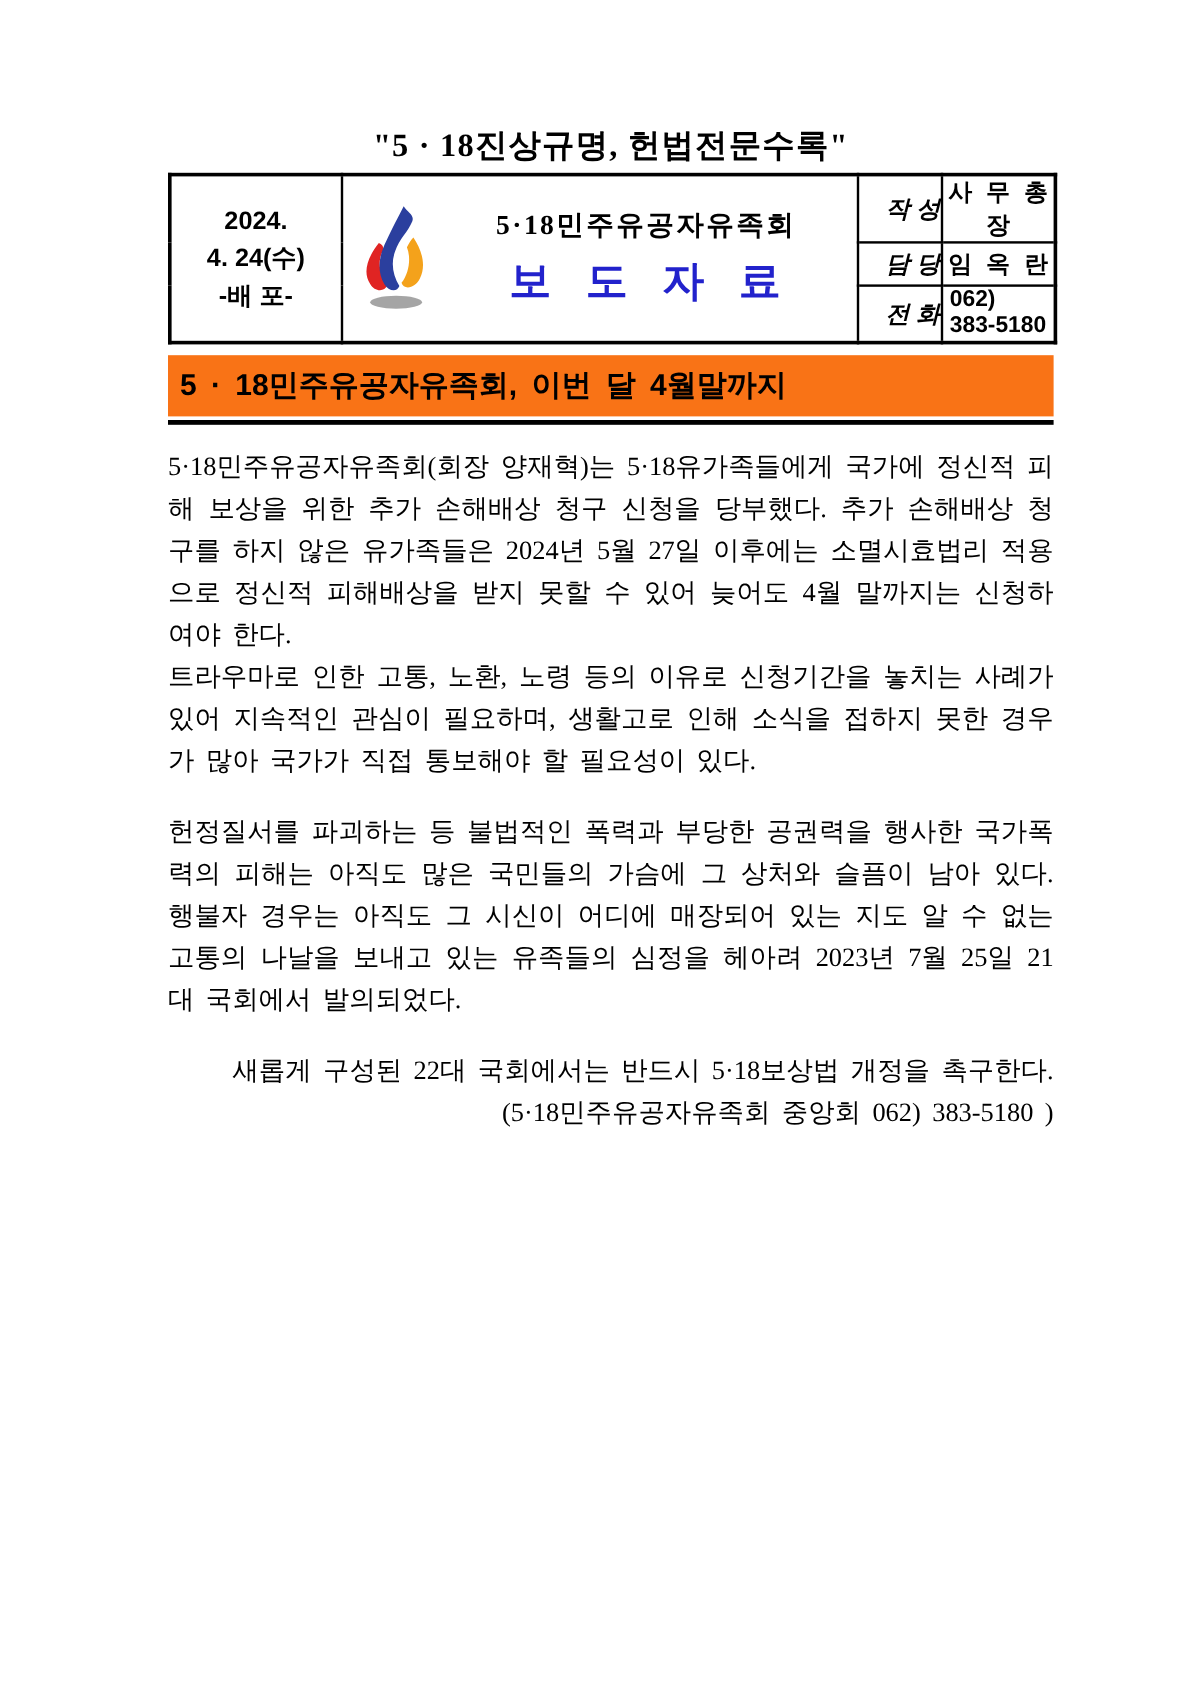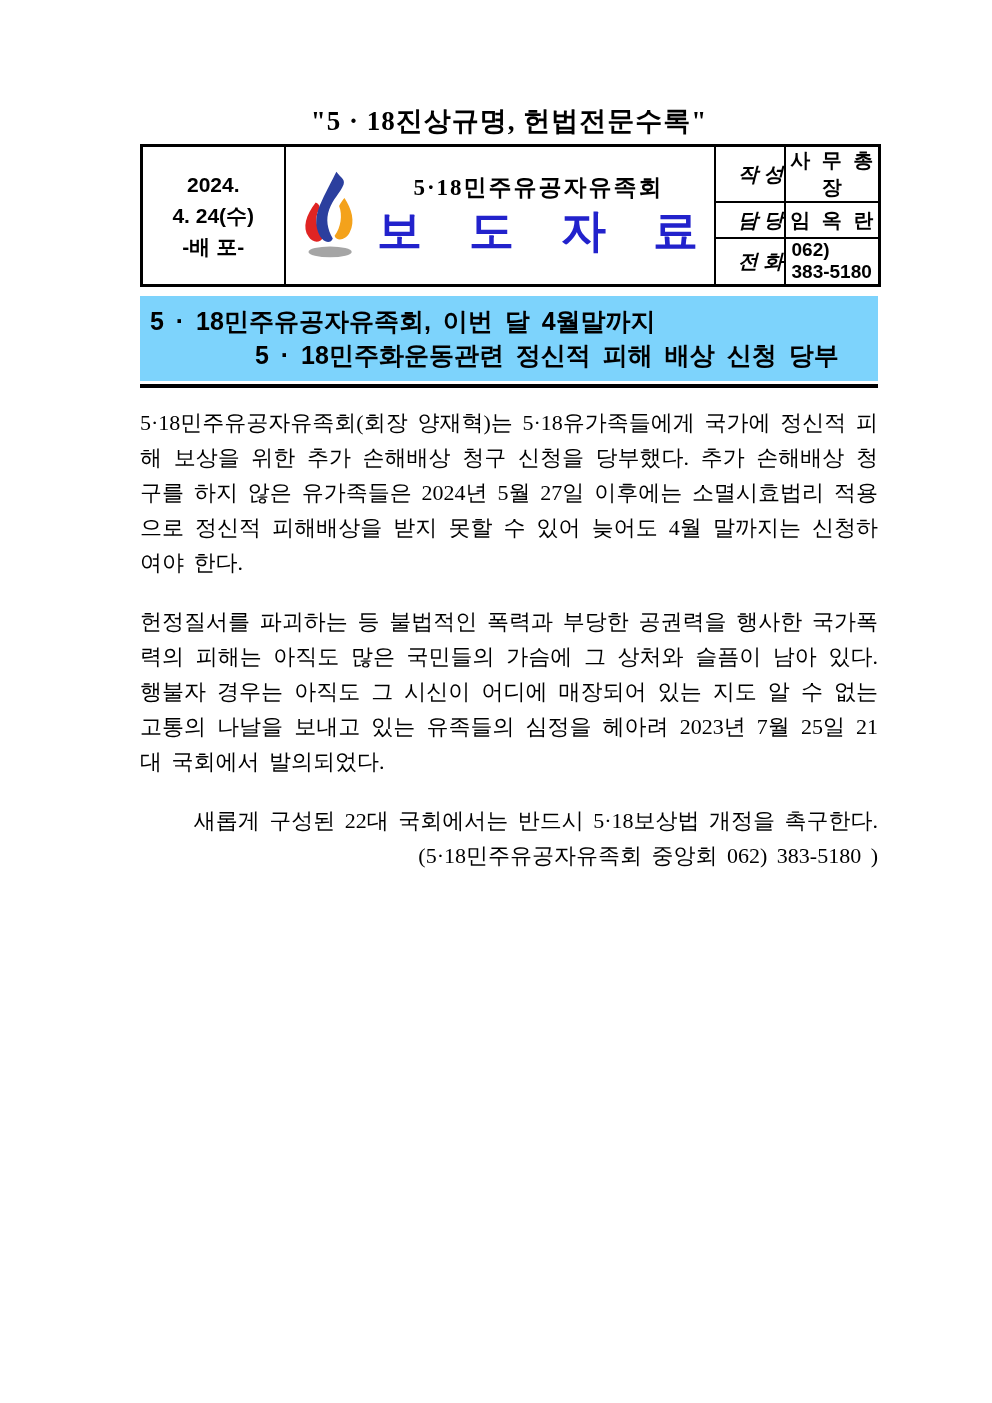--- a/index.html
+++ b/index.html
@@ -55,23 +55,23 @@
   .logo-box { width: 78px; flex: 0 0 78px; display: flex; justify-content: center; }
   .brand-text { flex: 1; text-align: center; }
   .org-name {
     font-family: "Liberation Serif", "DejaVu Serif", serif;
     font-weight: bold;
     font-size: 23px;
     letter-spacing: 2px;
     margin-bottom: 8px;
   }
   .doc-type {
-    font-family: Liberation Mono, monospace;
-    font-weight: bold;
-    font-size: 45px;
+    font-family: Liberation Serif, serif;
+    font-weight: bold;
+    font-size: 35px;
     line-height: 48px;
     word-spacing: 16px;
     letter-spacing: 2px;
   }
   td.info-label {
     text-align: right;
     font-family: "Liberation Sans", "DejaVu Sans", sans-serif;
     font-weight: bold;
     font-size: 20px;
     font-style: italic;
@@ -175,27 +175,27 @@
         <td class="info-value">임 옥 란</td>
       </tr>
       <tr class="r-tall">
         <td class="info-label">전 화</td>
         <td class="info-value phone">062)
 383-5180</td>
       </tr>
     </tbody>
       </table>
 
-    <div class="title-box" style="background: #7dd3fc;">
+    <div class="title-box" style="background: #f97316;">
       <div class="title-line">5 · 18민주유공자유족회, 이번 달 4월말까지</div>
-      <div class="title-line indent">5 · 18민주화운동관련 정신적 피해 배상 신청 당부</div>
     </div>
     <div class="rule"></div>
 
     <div class="body">
       <p>5·18민주유공자유족회(회장 양재혁)는 5·18유가족들에게 국가에 정신적 피해 보상을 위한 추가 손해배상 청구 신청을 당부했다. 추가 손해배상 청구를 하지 않은 유가족들은 2024년 5월 27일 이후에는 소멸시효법리 적용으로 정신적 피해배상을 받지 못할 수 있어 늦어도 4월 말까지는 신청하여야 한다.</p>
+      <p>트라우마로 인한 고통, 노환, 노령 등의 이유로 신청기간을 놓치는 사례가 있어 지속적인 관심이 필요하며, 생활고로 인해 소식을 접하지 못한 경우가 많아 국가가 직접 통보해야 할 필요성이 있다.</p>
       <p class="gap">헌정질서를 파괴하는 등 불법적인 폭력과 부당한 공권력을 행사한 국가폭력의 피해는 아직도 많은 국민들의 가슴에 그 상처와 슬픔이 남아 있다. 행불자 경우는 아직도 그 시신이 어디에 매장되어 있는 지도 알 수 없는 고통의 나날을 보내고 있는 유족들의 심정을 헤아려 2023년 7월 25일 21대 국회에서 발의되었다.</p>
       <p class="gap no-justify">새롭게 구성된 22대 국회에서는 반드시 5·18보상법 개정을 촉구한다.</p>
       <p class="no-justify">(5·18민주유공자유족회 중앙회 062) 383-5180 )</p>
     </div>
 
   </div>
 </div>
 
 </body></html>

